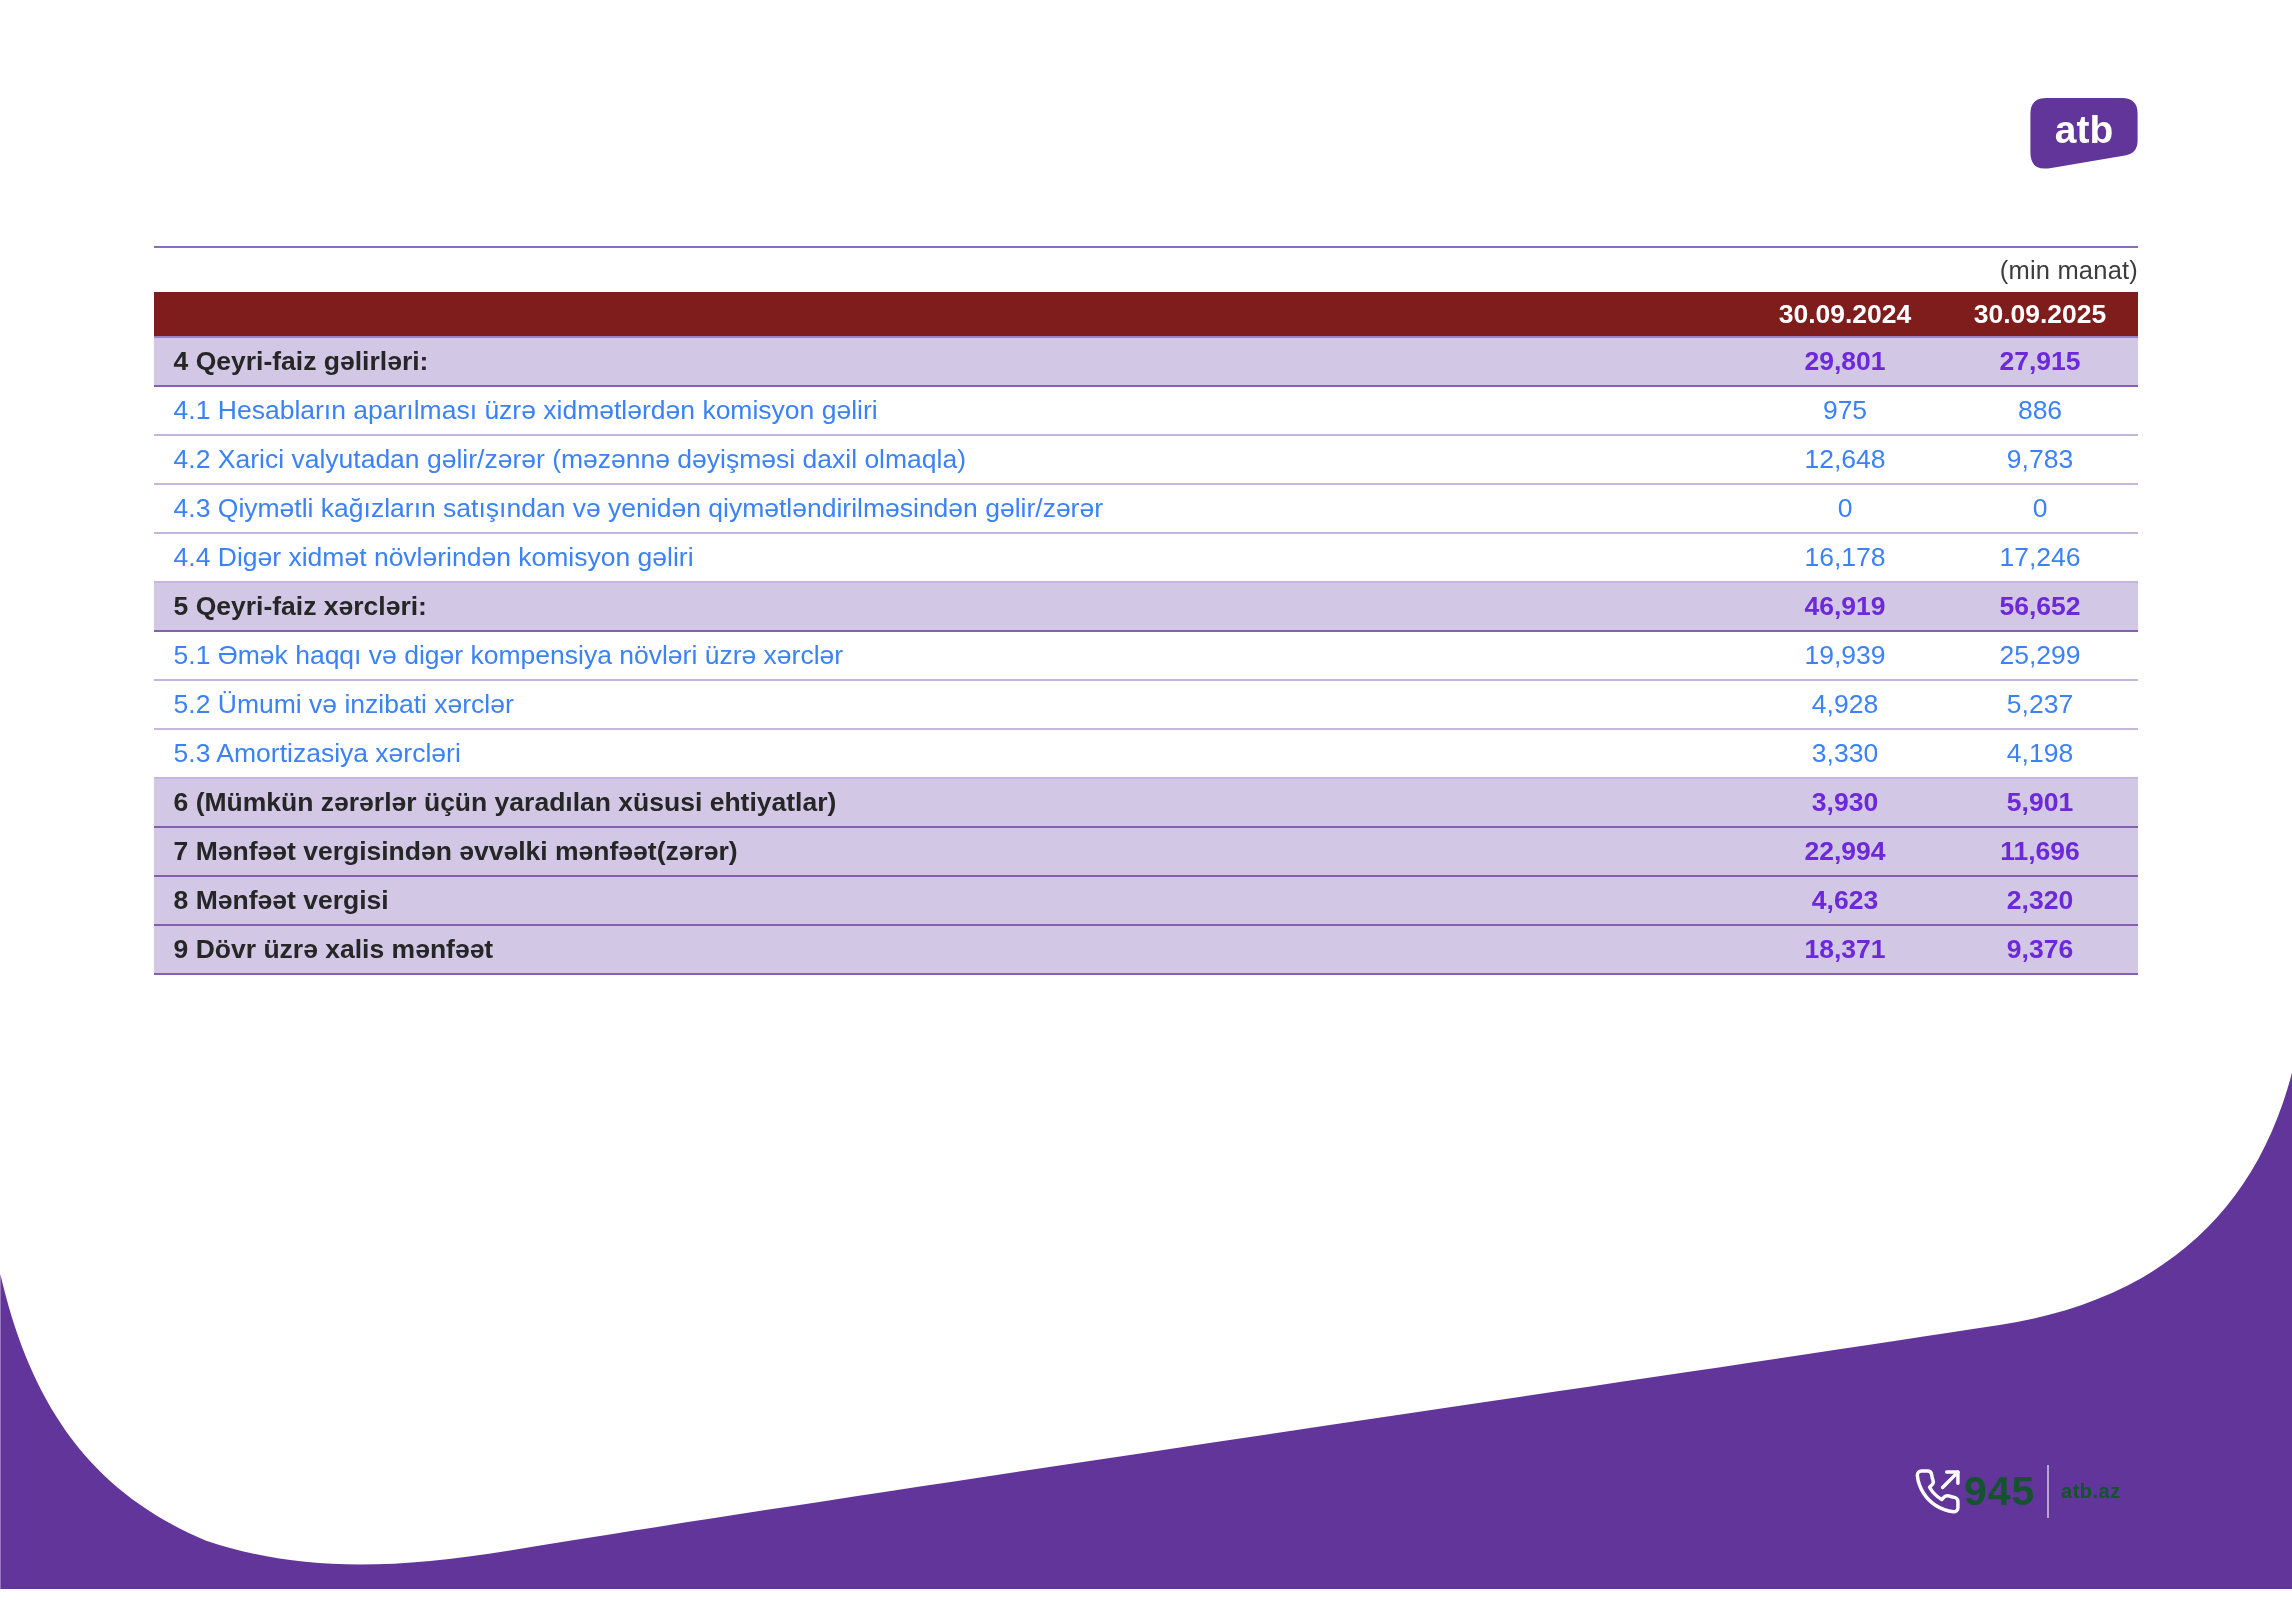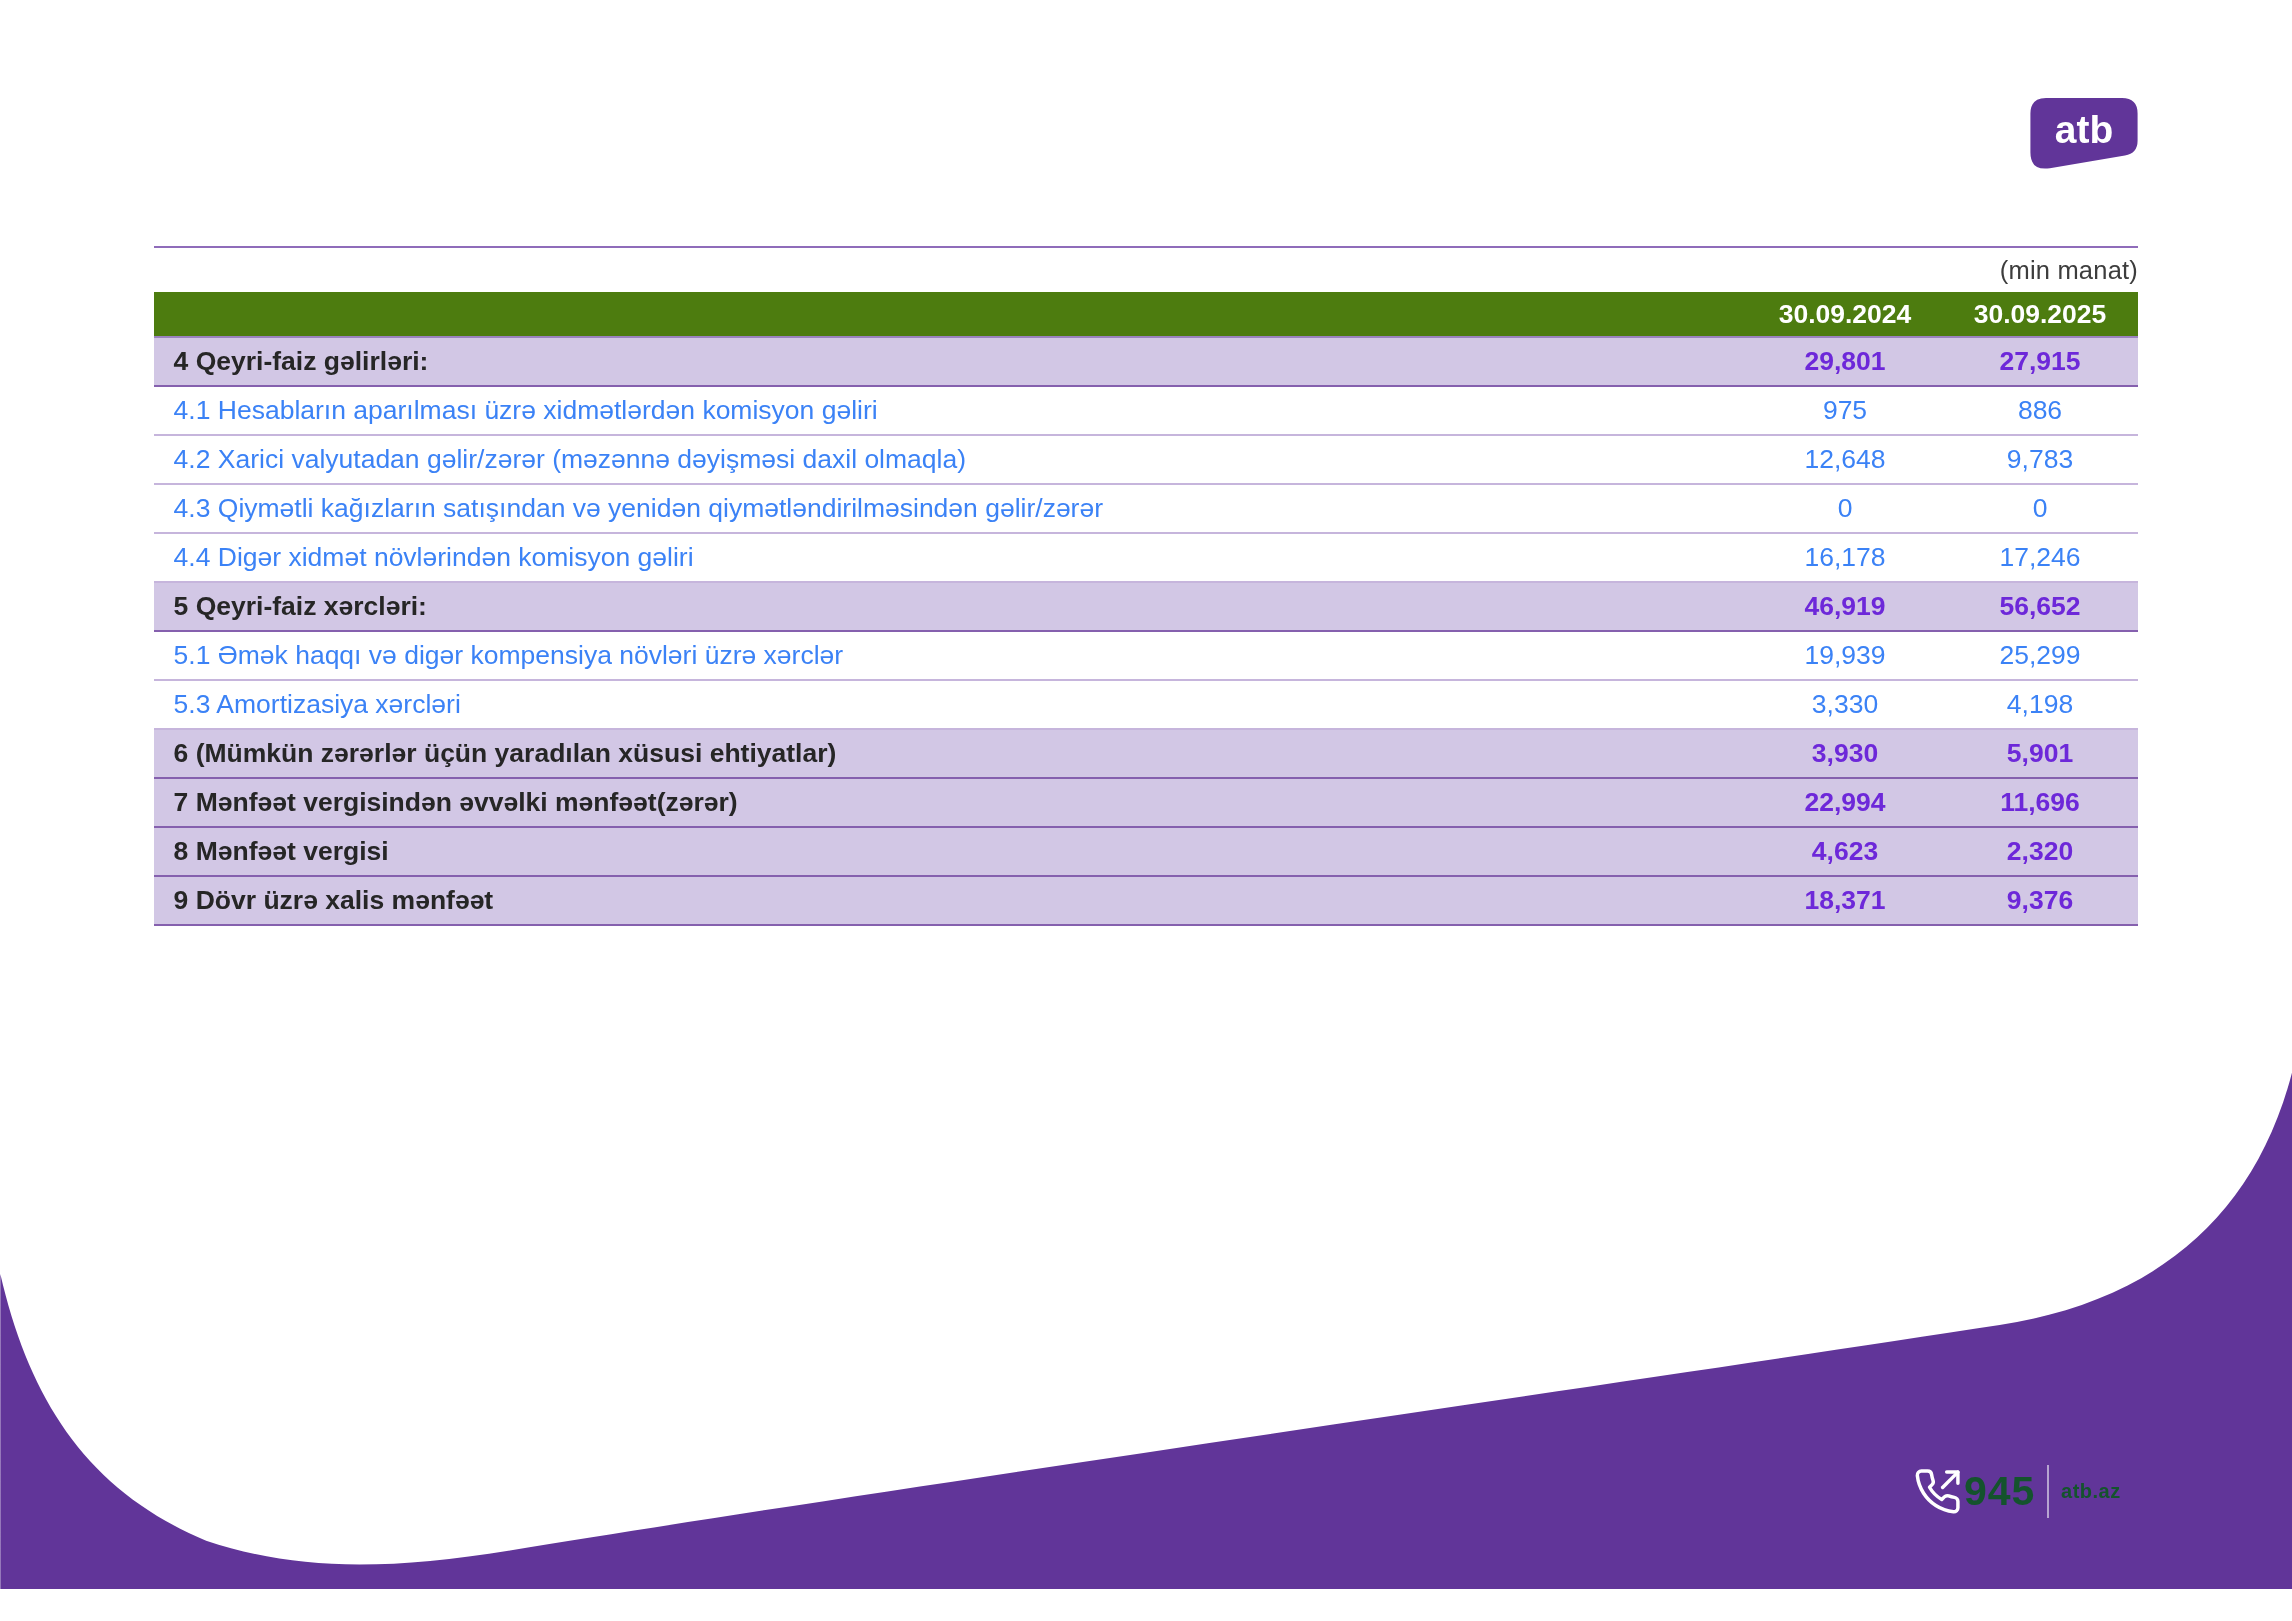--- a/index.html
+++ b/index.html
@@ -27,21 +27,21 @@
   }
 
   
   table.fin{
     position:absolute;left:154px;top:292px;width:1984px;
     border-collapse:collapse;table-layout:fixed;
   }
   table.fin col.c-label{width:auto;}
   table.fin col.c-v1{width:194px;}
   table.fin col.c-v2{width:196px;}
-  table.fin thead tr{height:45px;background:#4d7c0f;}
+  table.fin thead tr{height:45px;background:#7f1d1d;}
   table.fin thead th{
     color:#ffffff;font-weight:bold;font-size:26.5px;text-align:center;
     border-bottom:2px solid #9a83be;padding:0;
   }
   table.fin tbody tr{height:44px;font-size:26.5px;}
   table.fin td{padding:8px;vertical-align:middle;}
   table.fin td.label{padding-left:19.6px;text-align:left;}
   table.fin td.val{text-align:center;}
   tr.detail{background:#ffffff;color:#3b82f6;border-bottom:2px solid #c6b5dc;}
   tr.section{background:#d2c7e5;color:#262626;font-weight:bold;border-bottom:2px solid #8560ae;}
@@ -116,20 +116,25 @@
       <td class="label">5 Qeyri-faiz xərcləri:</td>
       <td class="val">46,919</td>
       <td class="val">56,652</td>
     </tr>
         <tr class="detail">
       <td class="label">5.1 Əmək haqqı və digər kompensiya növləri üzrə xərclər</td>
       <td class="val">19,939</td>
       <td class="val">25,299</td>
     </tr>
         <tr class="detail">
+      <td class="label">5.2 Ümumi və inzibati xərclər</td>
+      <td class="val">4,928</td>
+      <td class="val">5,237</td>
+    </tr>
+        <tr class="detail">
       <td class="label">5.3 Amortizasiya xərcləri</td>
       <td class="val">3,330</td>
       <td class="val">4,198</td>
     </tr>
         <tr class="section">
       <td class="label">6 (Mümkün zərərlər üçün yaradılan xüsusi ehtiyatlar)</td>
       <td class="val">3,930</td>
       <td class="val">5,901</td>
     </tr>
         <tr class="section">

